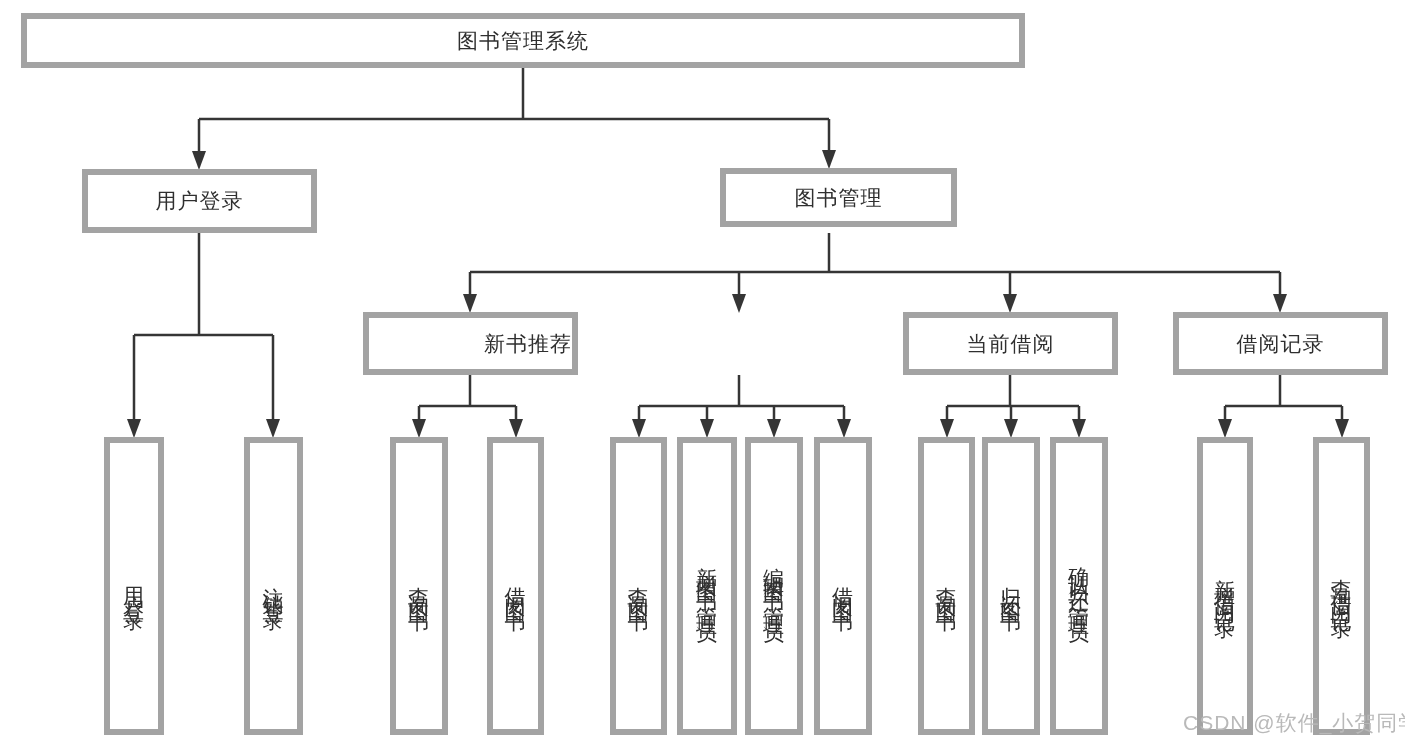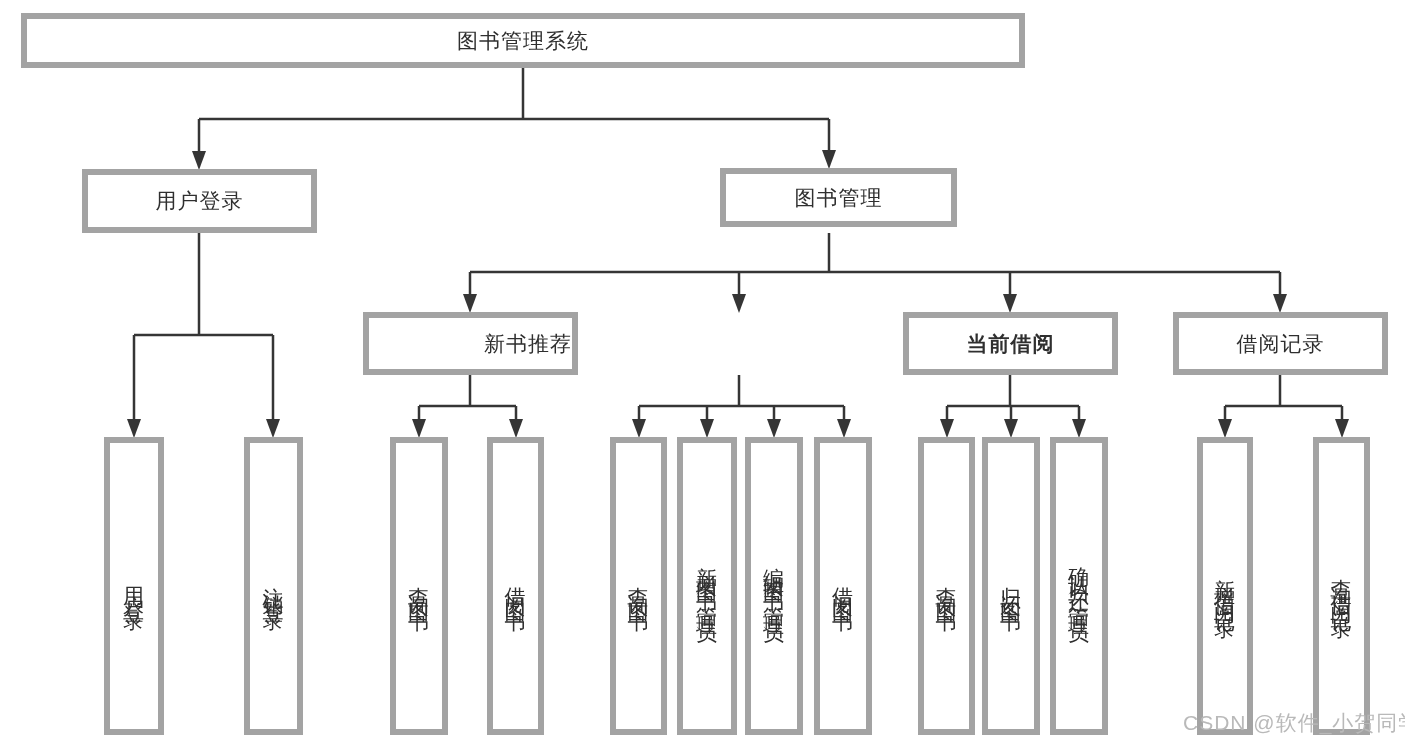--- a/index.html
+++ b/index.html
@@ -37,21 +37,21 @@
     color: #2f2f2f;
   }
   
   .b-user-login   { left: 82px;  top: 169px; width: 235px; height: 64px; }
   .b-book-mgmt    { left: 710px; top: 168px; width: 237px; height: 59px; margin-left: 10px; }
   
   .b-root         { left: 21px;  top: 13px;  width: 1004px; height: 55px; }
   
   .b-new-book     { left: 363px;  top: 312px; width: 215px; height: 63px; justify-content: flex-end; }
   .b-borrow       { left: 633px;  top: 312px; width: 212px; height: 63px; }
-  .b-current      { left: 903px;  top: 312px; width: 215px; height: 63px; font-weight: bold; }
+  .b-current      { left: 903px;  top: 312px; width: 215px; height: 63px; }
   .b-records      { left: 1173px; top: 312px; width: 215px; height: 63px; }
   
   .leaf { top: 437px; height: 298px; }
   .l-1  { left: 104px;  width: 60px; }
   .l-2  { left: 244px;  width: 59px; }
   .l-3  { left: 390px;  width: 58px; }
   .l-4  { left: 487px;  width: 57px; }
   .l-5  { left: 610px;  width: 57px; }
   .l-6  { left: 677px;  width: 60px; }
   .l-7  { left: 745px;  width: 58px; }

